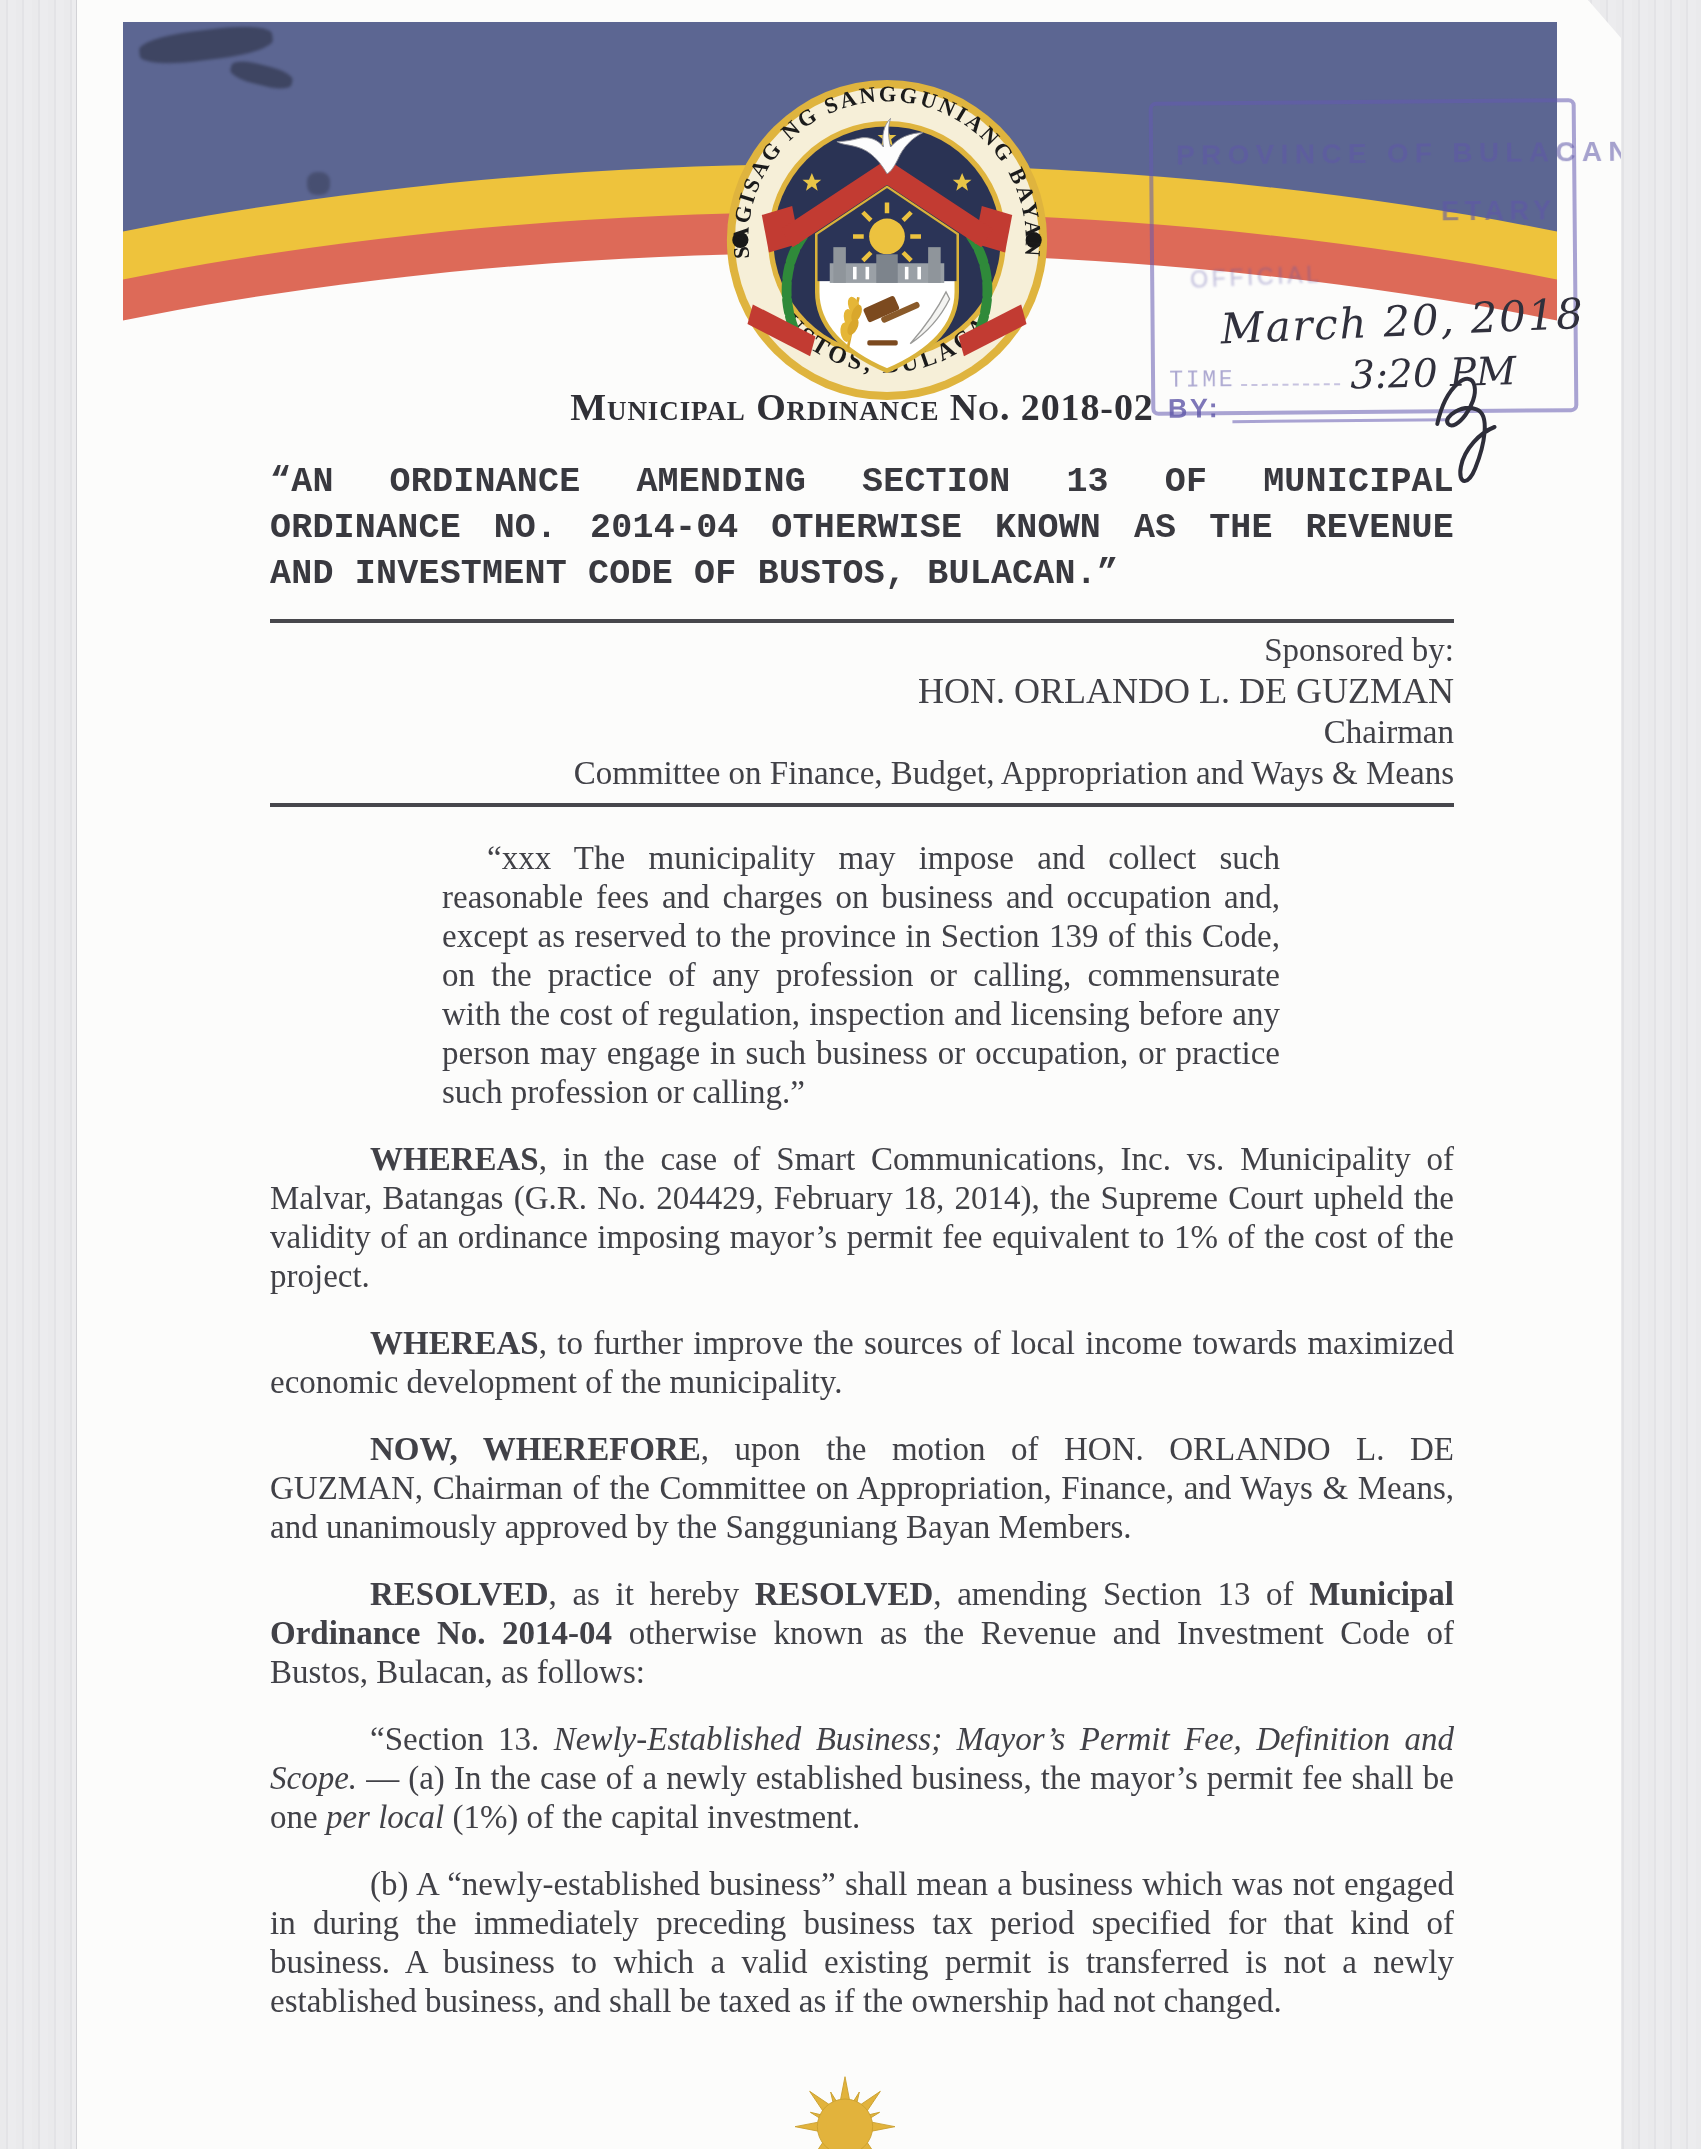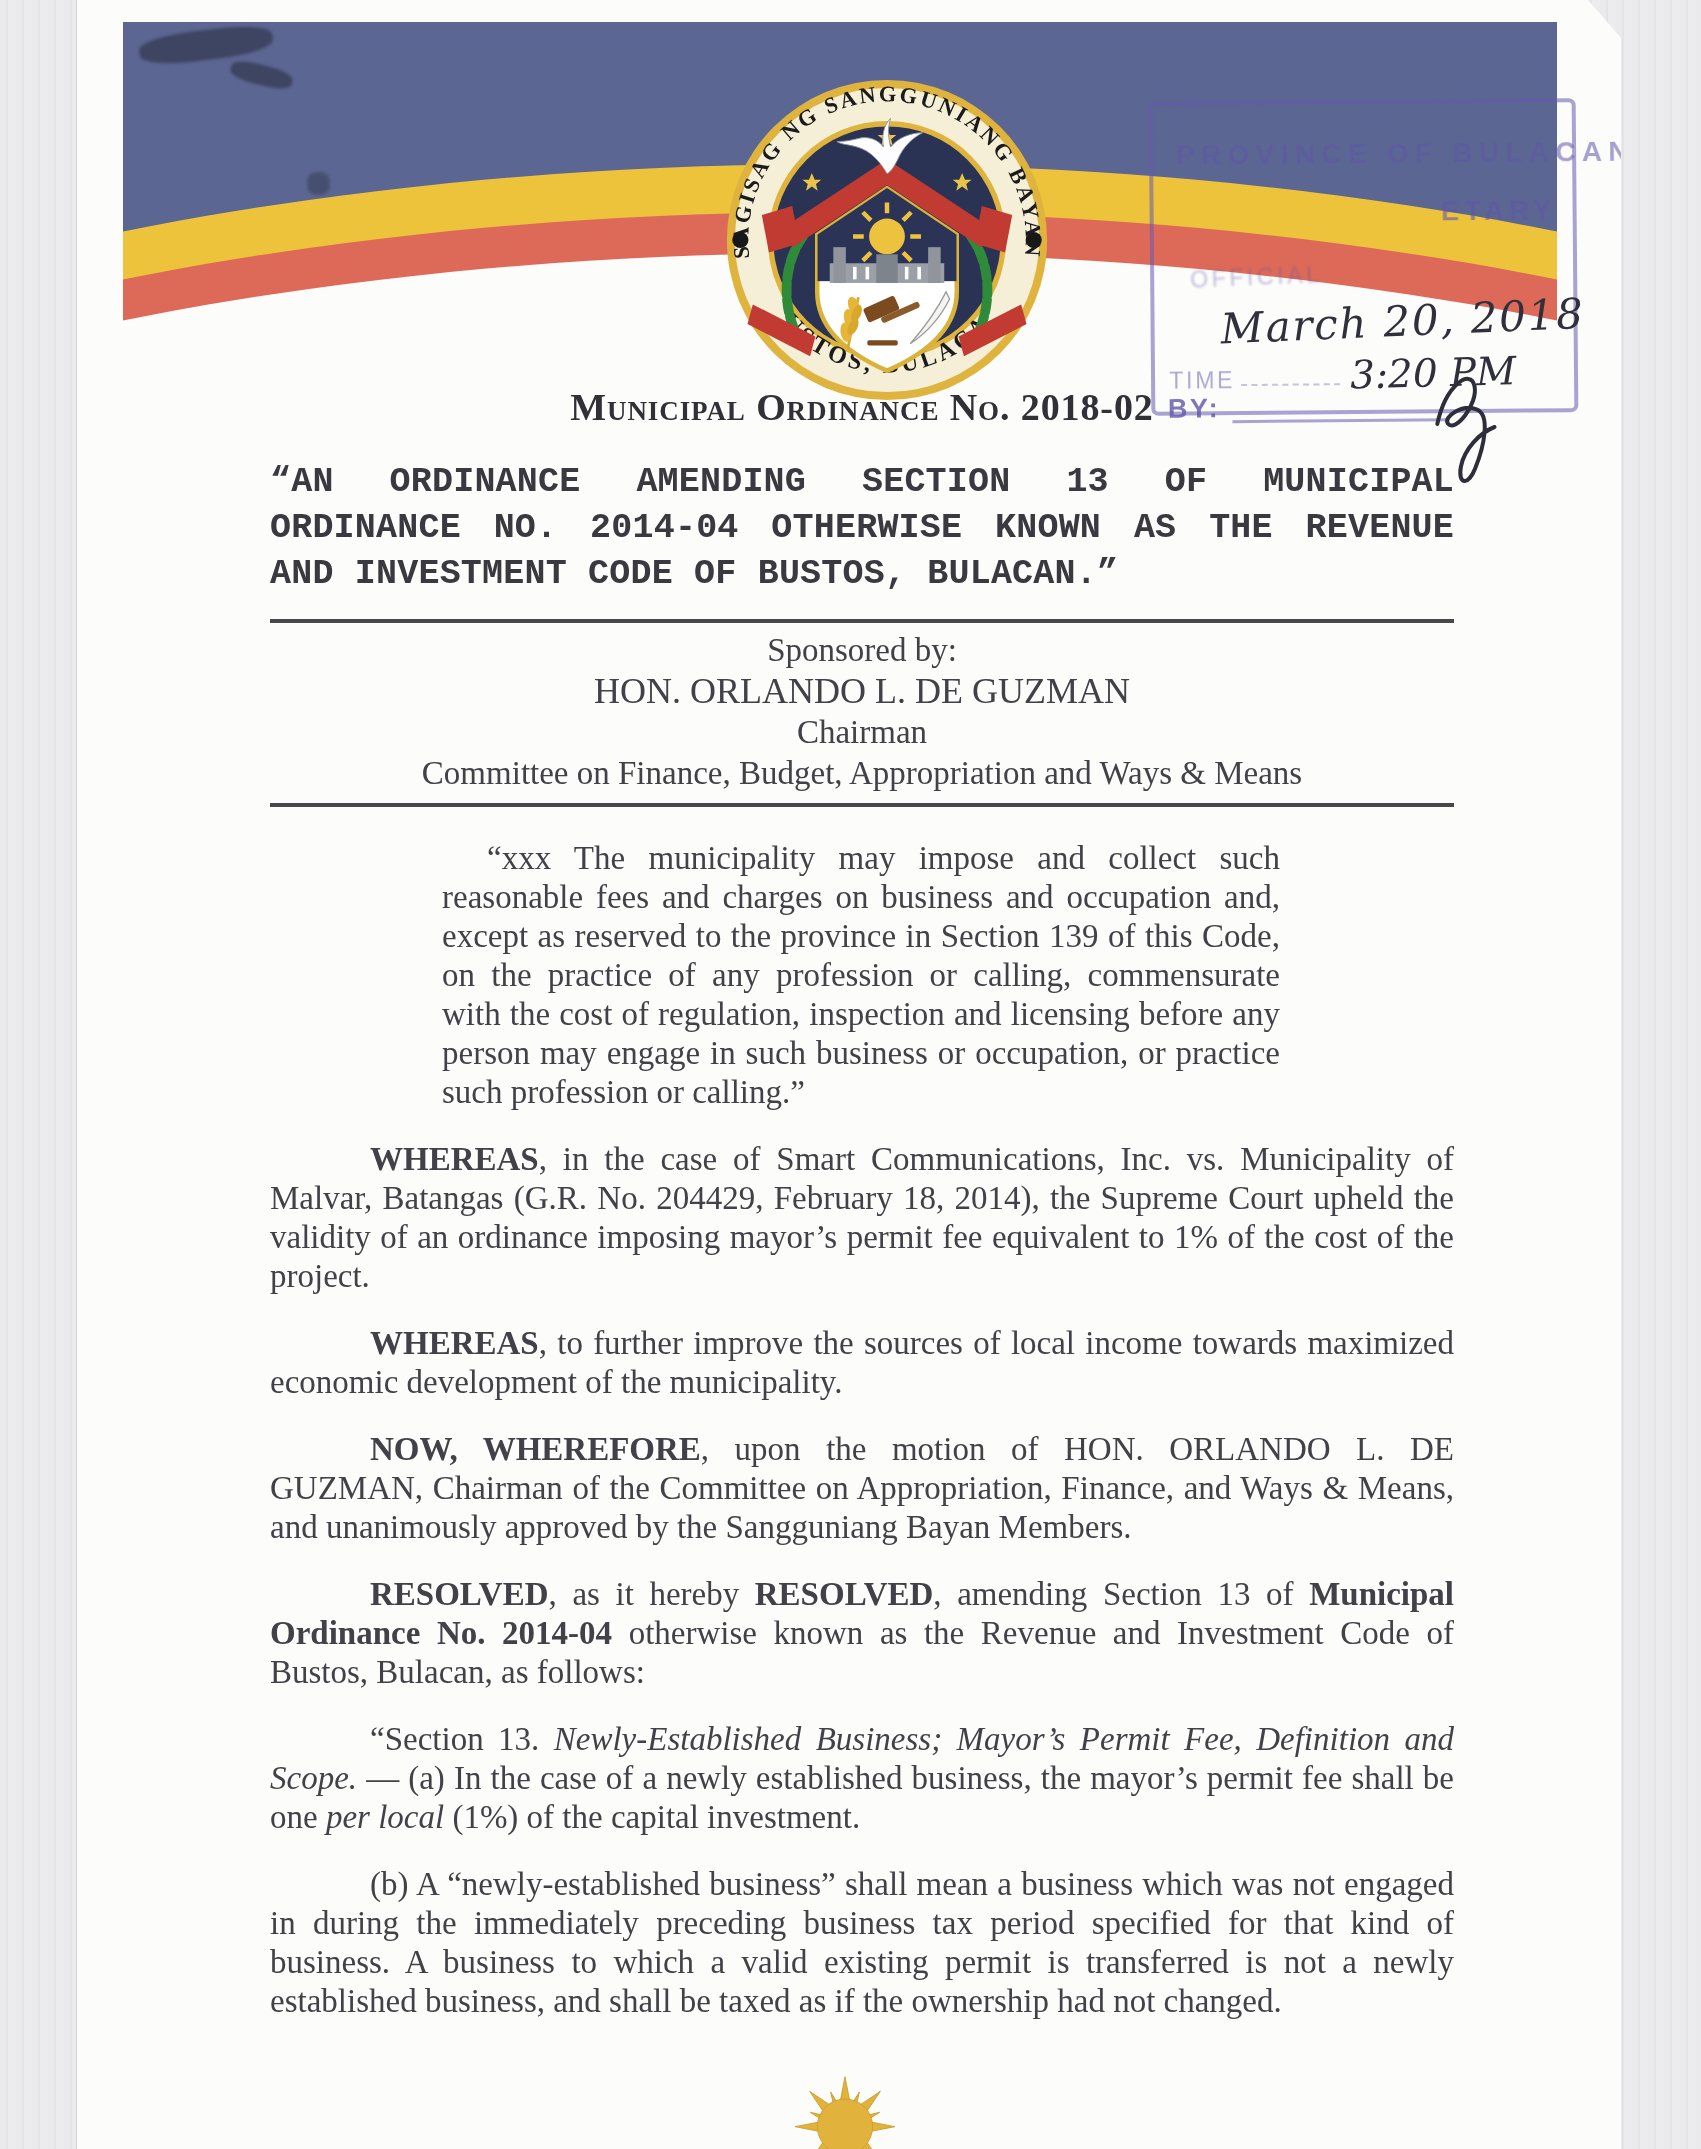--- a/index.html
+++ b/index.html
@@ -34,31 +34,31 @@
     position:absolute;left:1073px;top:100px;width:419px;height:306px;
     border:4.5px solid rgba(101,90,176,.55);border-radius:7.2px;
     transform:rotate(-.5deg);
     font-family:"Liberation Sans",sans-serif;color:#5f57a8;
   }
   .stamp .st-line1{position:absolute;left:23px;top:34px;font-size:28px;font-weight:bold;letter-spacing:6.3px;opacity:.55;filter:blur(0.5px);white-space:nowrap;}
   .stamp .st-line2{position:absolute;right:16px;top:93px;font-size:27px;font-weight:bold;letter-spacing:5.4px;opacity:.6;filter:blur(0.6px);}
   .stamp .st-line3{position:absolute;left:36px;top:159px;font-size:23px;letter-spacing:3.6px;opacity:.38;filter:blur(1px);transform:rotate(-2deg);}
   .hand{font-family:"DejaVu Serif","Liberation Serif",serif;font-style:italic;color:#30303c;}
   .stamp .st-date{position:absolute;left:66px;top:193px;font-size:42px;transform:rotate(-2deg);letter-spacing:1.8px;white-space:nowrap;}
-  .stamp .st-time-label{position:absolute;left:14.3px;top:262px;font-size:23px;letter-spacing:2.7px;opacity:.5;filter:blur(0.5px);}
+  .stamp .st-time-label{position:absolute;left:14.3px;top:262px;font-size:23px;letter-spacing:2.7px;opacity:.5;filter:blur(0.5px);font-family:Liberation Mono, monospace;}
   .stamp .st-time-line{position:absolute;left:86px;top:279px;width:99px;border-top:2.7px dashed rgba(101,90,176,.35);}
   .stamp .st-time{position:absolute;left:195px;top:247px;font-size:39px;transform:rotate(-1deg);white-space:nowrap;}
   .stamp .st-by{position:absolute;left:12.5px;top:288px;font-size:27px;font-weight:bold;letter-spacing:2.7px;opacity:.8;}
   .stamp .st-by-line{position:absolute;left:77px;top:315px;width:215px;border-top:3.6px solid rgba(101,90,176,.55);}
   .stamp .st-sign{position:absolute;left:269px;top:258px;width:99px;height:143px;overflow:visible;}
   
   .content{position:absolute;left:193px;top:385px;width:1184px;color:#414147;}
   .doc-title{text-align:center;font-variant:small-caps;font-weight:bold;font-size:38px;color:#303036;letter-spacing:0.9px;}
   .doc-heading{margin-top:30px;font-weight:bold;font-size:35px;line-height:46px;color:#39393f;text-align:justify;letter-spacing:0.2px;font-family:Liberation Mono, monospace;}
-  .sponsor{margin-top:21.5px;border-top:4.5px solid #47474c;border-bottom:4.5px solid #47474c;padding:7.2px 0 9px;text-align:center;line-height:41px;font-size:33px;}
+  .sponsor{margin-top:21.5px;border-top:4.5px solid #47474c;border-bottom:4.5px solid #47474c;padding:7.2px 0 9px;text-align:right;line-height:41px;font-size:33px;}
   .sponsor .sp-name{font-weight:normal;font-size:36px;}
   .doc-body{margin-top:32px;font-size:33px;line-height:39px;text-align:justify;}
   .para{margin:0 0 28px;text-indent:100px;}
   .para.quote{margin-left:172px;margin-right:174px;text-indent:45px;}
   .b{font-weight:bold;}
   .i{font-style:italic;}
   
   .bottom-sun{position:absolute;left:710px;top:2071px;width:116px;height:81px;}
 </style>
 </head>

